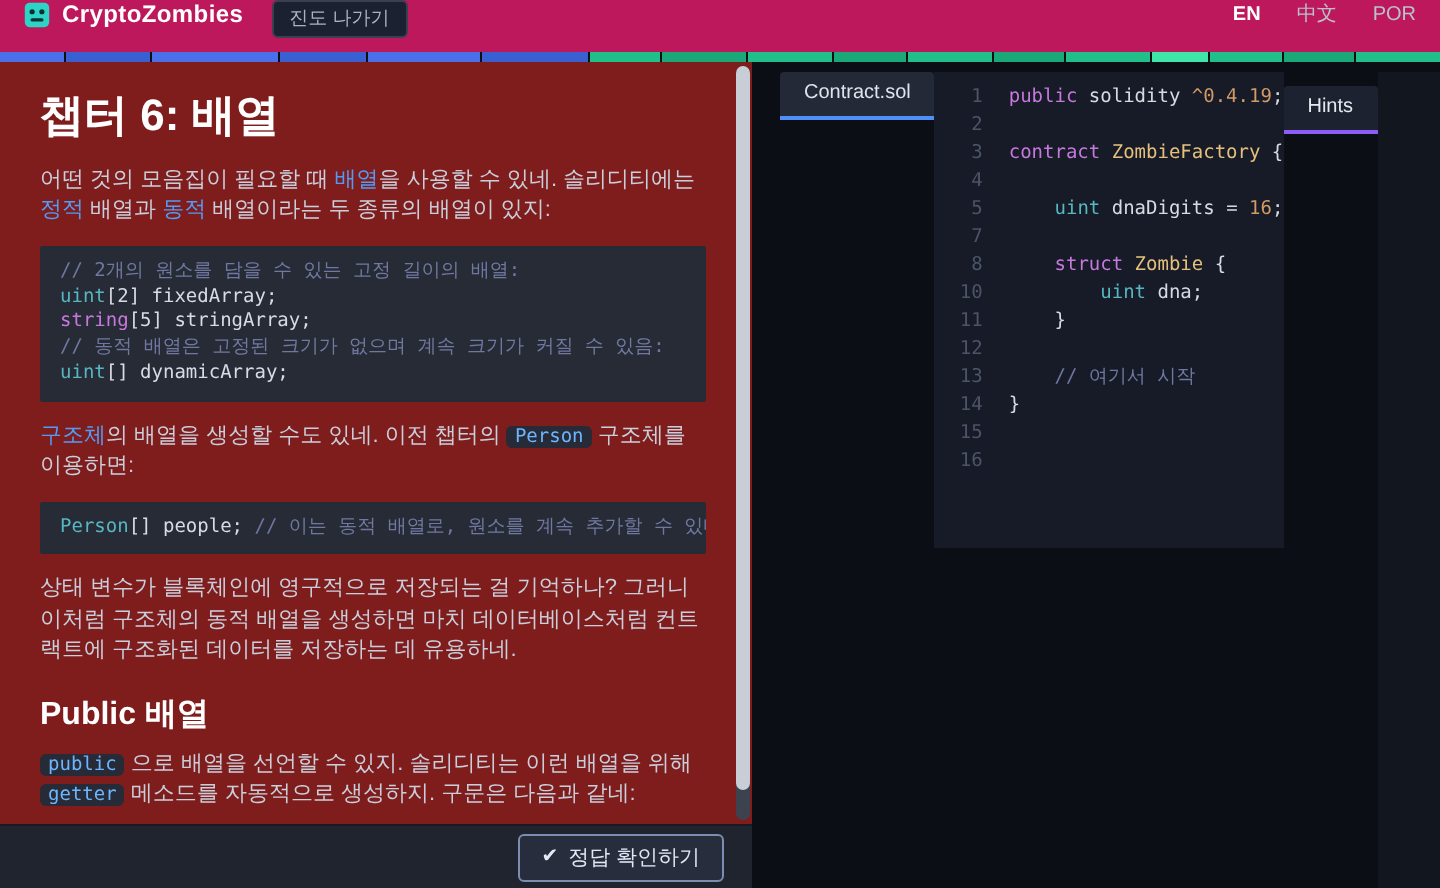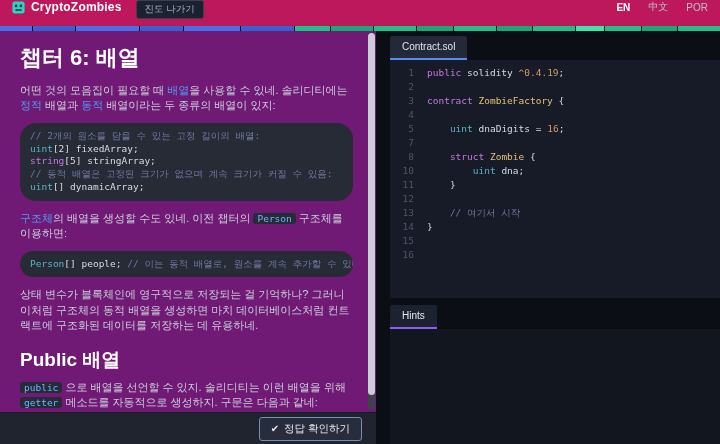--- a/index.html
+++ b/index.html
@@ -17,45 +17,45 @@
   .lang{color:#b9c1cf;cursor:pointer;text-decoration:none}
   .lang.active{color:#ffffff;font-weight:700}
 
   
   .progress{height:5px;display:flex;gap:1px;background:#0c0f16;flex:none}
   .progress>div{height:100%}
 
   .main{flex:1;display:flex;min-height:0}
 
   
-  .lesson{width:376px;flex:none;background:#701a75;position:relative;overflow:hidden}
+  .lesson{width:376px;flex:none;background:#7f1d1d;position:relative;overflow:hidden}
   .lesson-scroll{position:absolute;top:0;left:0;right:9px;bottom:32px;padding:12px 14px 0 20px;overflow:hidden}
   h1{font-size:22px;color:#ffffff;font-weight:700;margin:0 0 10px}
-  h2{font-size:19px;color:#ffffff;font-weight:700;margin:13px 0 7px}
+  h2{font-size:16px;color:#ffffff;font-weight:700;margin:13px 0 7px}
   p{font-size:11px;line-height:1.4;color:#c9cedb;margin:0 0 9px}
   .link{color:#539bf5}
   .ic{font-family:"DejaVu Sans Mono","Liberation Mono",monospace;font-size:9.5px;background:#262b37;color:#6cb6ff;padding:0 4px;border-radius:3px}
-  .codeblock{background:#272b36;border-radius:16px;padding:7px 10px;margin:0 0 10px;font-family:"DejaVu Sans Mono","Liberation Mono",monospace;font-size:9.5px;line-height:1.35;color:#d8dbe4;overflow:hidden}
+  .codeblock{background:#272b36;border-radius:1px;padding:7px 10px;margin:0 0 10px;font-family:"DejaVu Sans Mono","Liberation Mono",monospace;font-size:9.5px;line-height:1.35;color:#d8dbe4;overflow:hidden}
   .code-line{white-space:pre}
   .comment{color:#7078a0}
   .kw{color:#c678dd}
   .type{color:#56b6c2}
   .typeName{color:#e5c07b}
   .num{color:#d19a66}
   .op{color:#d4d8e0}
 
   .lesson-scrollbar{position:absolute;top:2px;right:1px;bottom:34px;width:7px;background:#3d424f;border-radius:4px}
   .lesson-scrollbar .thumb{position:absolute;top:0;left:0;width:100%;height:96%;background:#c9cdd6;border-radius:4px}
 
   .lesson-footer{position:absolute;left:0;right:0;bottom:0;height:32px;background:#20242f;border-top:1px solid #161a22;display:flex;align-items:center;justify-content:flex-end;padding:0 14px}
   .check-btn{display:flex;align-items:center;gap:5px;background:#272d3c;border:1px solid #7b8db0;color:#e2e8f4;font-size:10.5px;padding:4px 11px;border-radius:3px;cursor:pointer;font-family:inherit}
   .check-icon{font-size:10px;color:#e2e8f4}
 
   
-  .editor-side{flex:1;background:#0b0e15;display:flex;flex-direction:column;padding:5px 0 0 14px;min-width:0}
+  .editor-side{flex:1;background:#0b0e15;display:flex;flex-direction:row;padding:5px 0 0 14px;min-width:0}
   .tabbar{height:24px;display:flex;flex:none}
   .tab{font-size:10px;color:#dfe3ec;padding:5px 12px;cursor:pointer}
   .tab.active{background:#232937;border-bottom:2px solid #4f8ff7;border-radius:2px 2px 0 0}
   .code-area{height:238px;flex:none;background:#161b27;padding:6px 0;font-family:"DejaVu Sans Mono","Liberation Mono",monospace;font-size:9.5px;line-height:14px;color:#d6dae2;overflow:hidden}
   .code-area .ln{display:inline-block;width:24px;text-align:right;margin-right:13px;color:#4d5468}
   .hints-tabbar{height:24px;margin-top:7px;display:flex;flex:none}
   .hints-tab{background:#1d2230;border-bottom:2px solid #8b5cf6;color:#e6e9f0;border-radius:2px 2px 0 0}
   .hints-panel{flex:1;background:#12161f}
 </style>
 </head>

